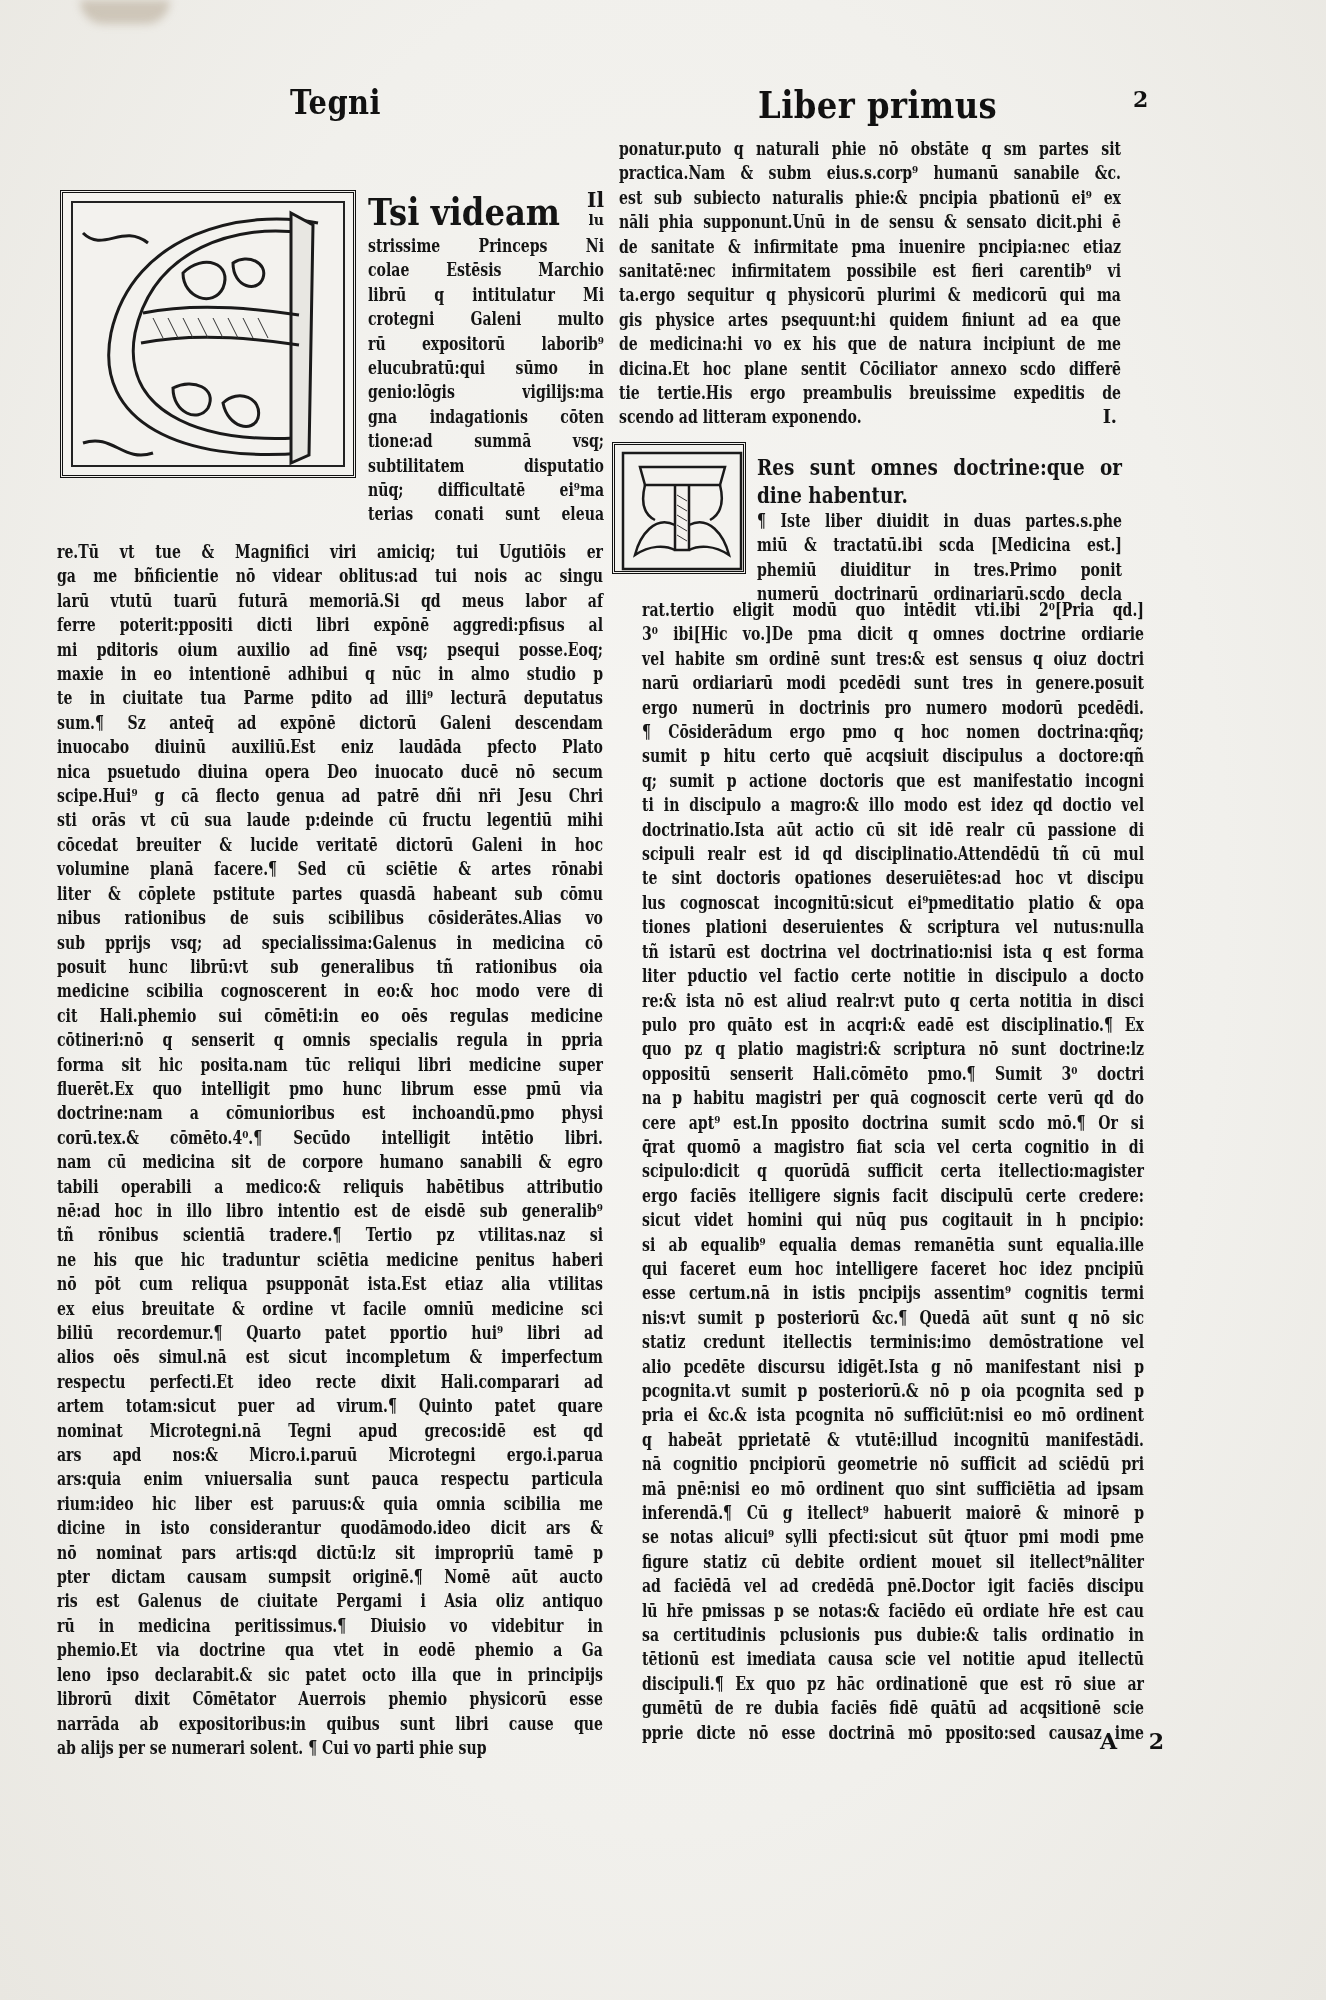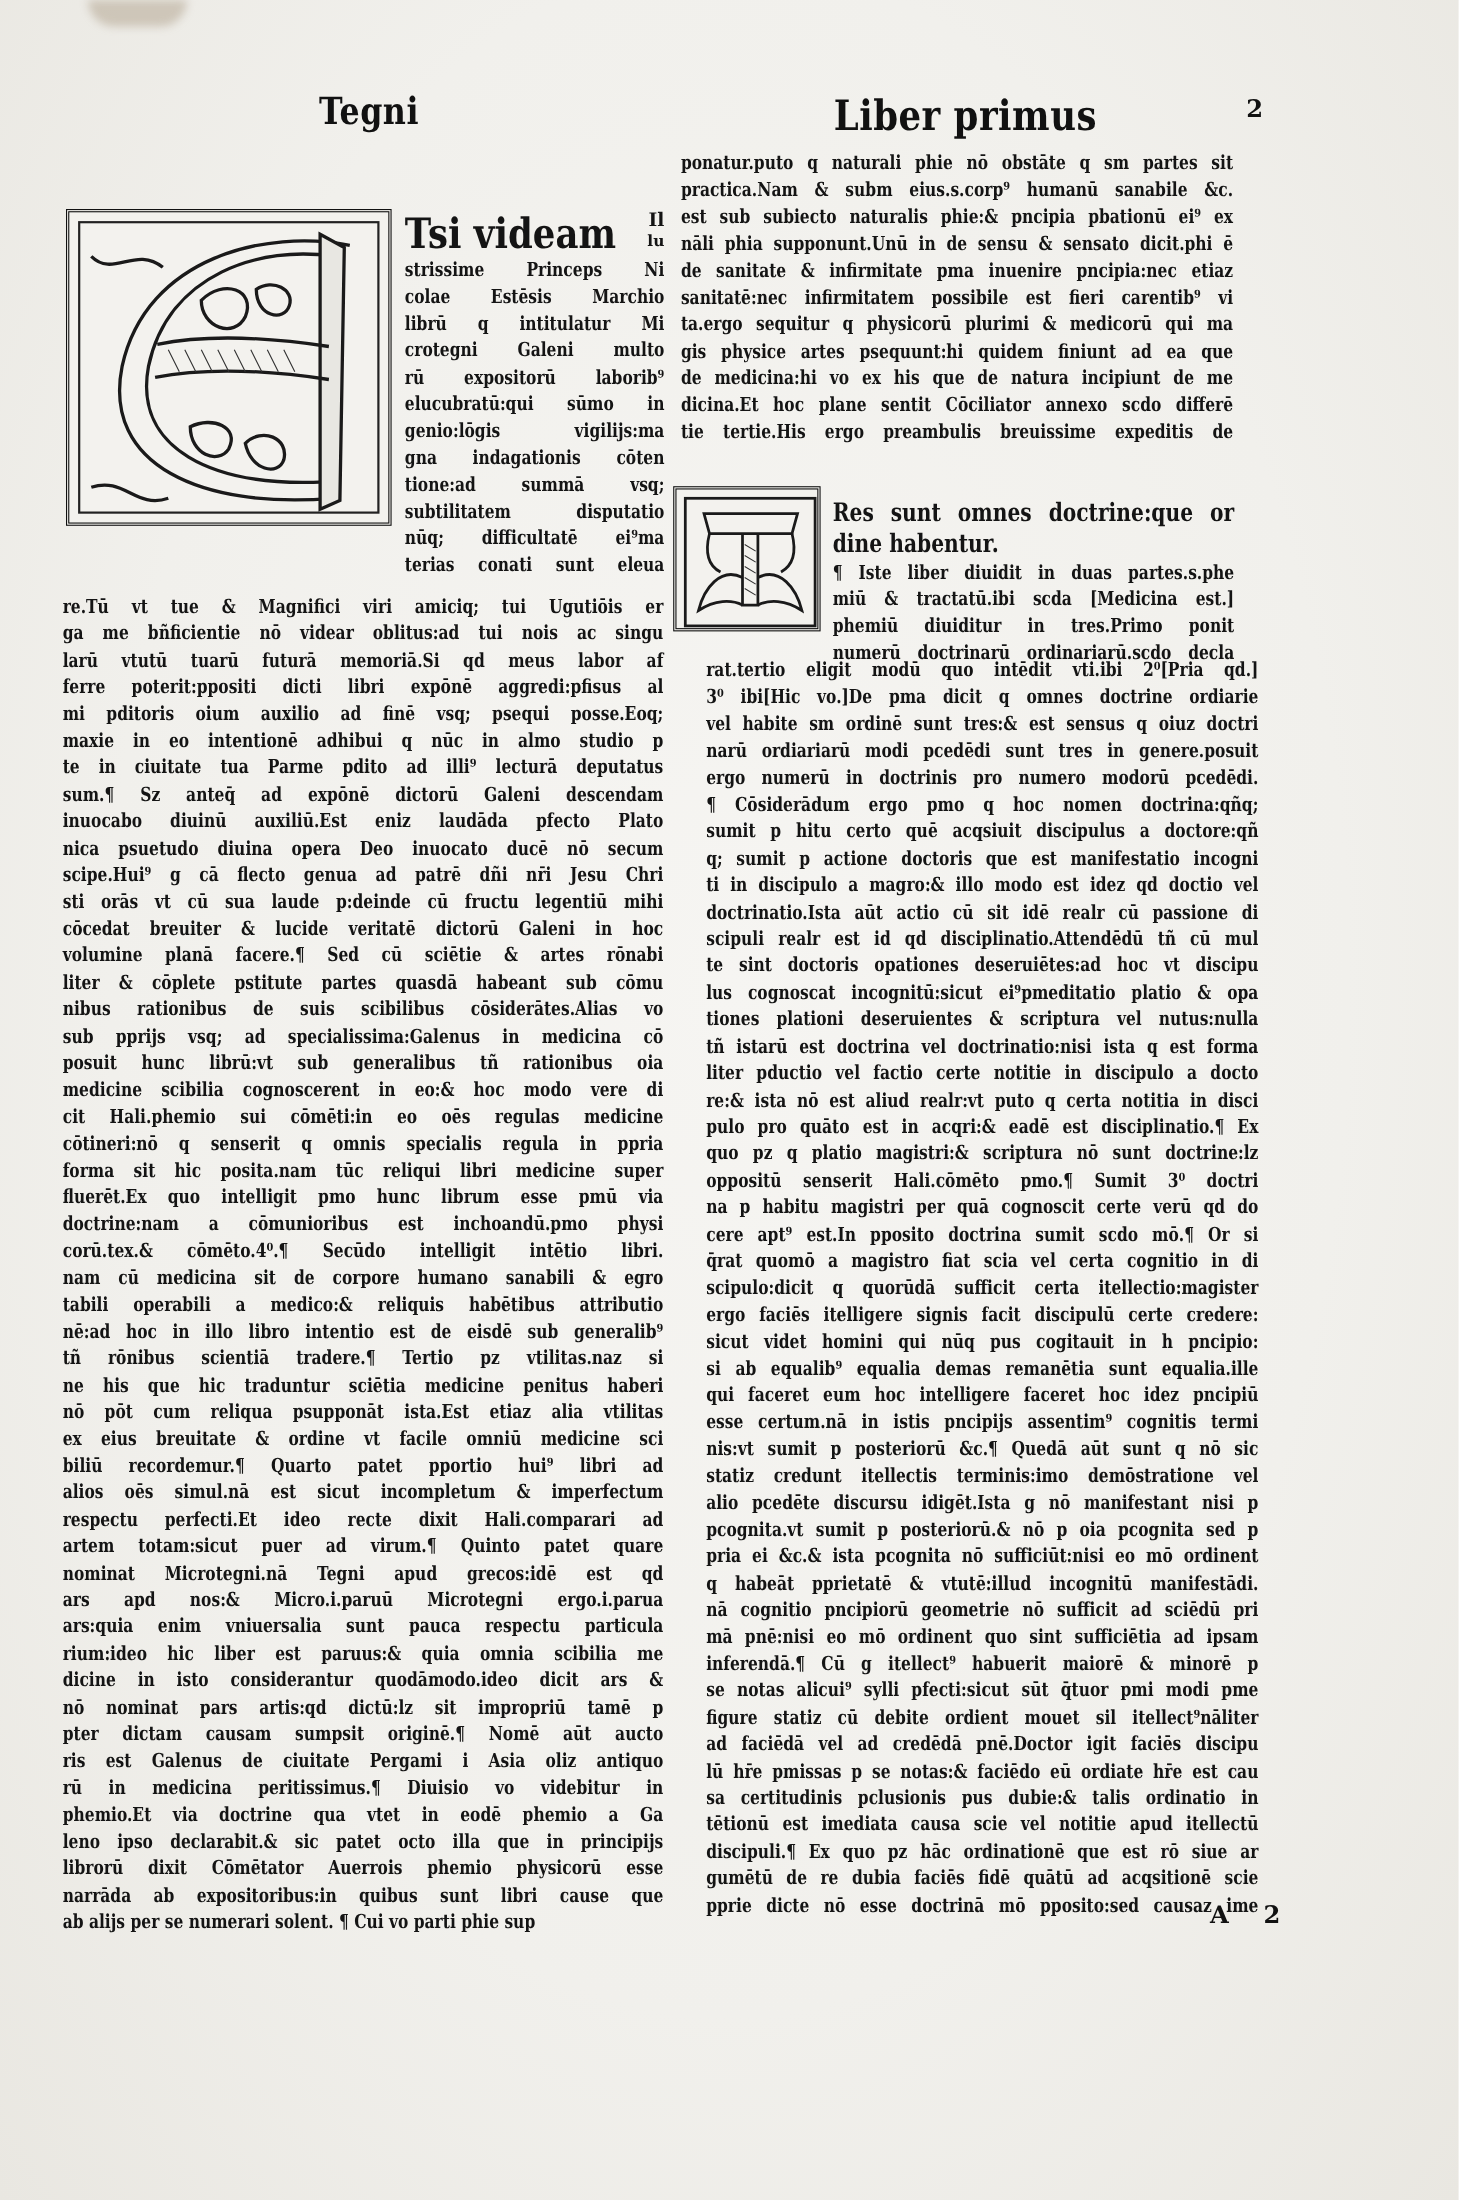--- a/index.html
+++ b/index.html
@@ -55,21 +55,21 @@
       </g>
       <g stroke="#333" stroke-width="1">
         <path d="M90 125 L 100 145 M105 125 L 115 145 M120 125 L 130 145 M135 125 L 145 145 M150 125 L 160 145 M165 125 L 175 145 M180 125 L 190 145 M195 125 L 205 145"></path>
       </g>
     </svg>
   </div>
 
   <div class="col" style="left:368px;top:190px;width:236px;">
     <div style="position:relative;height:44px;">
       <span style="font-size:38px;line-height:44px;display:inline-block;transform:scaleX(0.85);transform-origin:left;">Tsi videam</span>
-      <span style="position:absolute;right:0;top:0;font-size:17px;line-height:20px;">Il</span>
+      <span style="position:absolute;right:0;top:0;font-size:20px;line-height:20px;">Il</span>
       <span style="position:absolute;right:0;top:20px;font-size:14px;line-height:20px;">lu</span>
     </div>
     <span class="line">strissime Princeps Ni</span>
     <span class="line">colae Estēsis Marchio</span>
     <span class="line">librū q intitulatur Mi</span>
     <span class="line">crotegni Galeni multo</span>
     <span class="line">rū expositorū laborib⁹</span>
     <span class="line">elucubratū:qui sūmo in</span>
     <span class="line">genio:lōgis vigilijs:ma</span>
     <span class="line">gna indagationis cōten</span>
@@ -137,20 +137,24 @@
     <span class="line">practica.Nam &amp; subm eius.s.corp⁹ humanū sanabile &amp;c.</span>
     <span class="line">est sub subiecto naturalis phie:&amp; pncipia pbationū ei⁹ ex</span>
     <span class="line">nāli phia supponunt.Unū in de sensu &amp; sensato dicit.phi ē</span>
     <span class="line">de sanitate &amp; infirmitate pma inuenire pncipia:nec etiaz</span>
     <span class="line">sanitatē:nec infirmitatem possibile est fieri carentib⁹ vi</span>
     <span class="line">ta.ergo sequitur q physicorū plurimi &amp; medicorū qui ma</span>
     <span class="line">gis physice artes psequunt:hi quidem finiunt ad ea que</span>
     <span class="line">de medicina:hi vo ex his que de natura incipiunt de me</span>
     <span class="line">dicina.Et hoc plane sentit Cōciliator annexo scdo differē</span>
     <span class="line">tie tertie.His ergo preambulis breuissime expeditis de</span>
+    <div style="position:relative;">
+      <span class="line last">scendo ad litteram exponendo.</span>
+      <span style="position:absolute;right:4px;top:0;">I.</span>
+    </div>
   </div>
 
   <div class="initial-box" style="left:612px;top:442px;width:134px;height:132px;">
     <svg width="134" height="132" viewBox="0 0 134 132" style="position:absolute;left:0;top:0;">
       <g fill="none" stroke="#1a1a1a" stroke-width="2.5">
         <rect x="8" y="8" width="118" height="116"></rect>
         <path d="M25 22 L 110 22 L 105 40 L 30 40 Z"></path>
         <path d="M60 40 L 60 105 L 74 105 L 74 40"></path>
         <path d="M60 80 C 40 70, 25 90, 20 110 C 35 100, 50 100, 60 105"></path>
         <path d="M74 80 C 94 70, 109 90, 114 110 C 99 100, 84 100, 74 105"></path>

